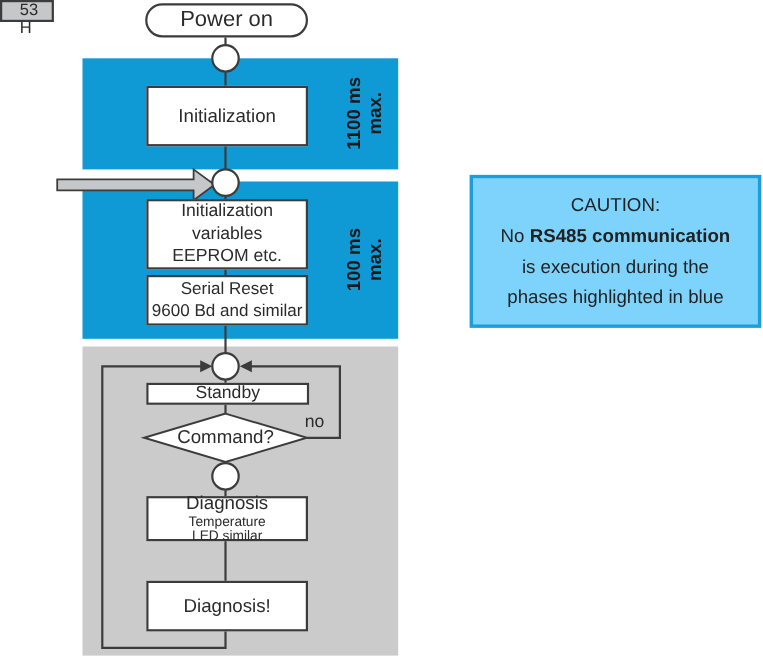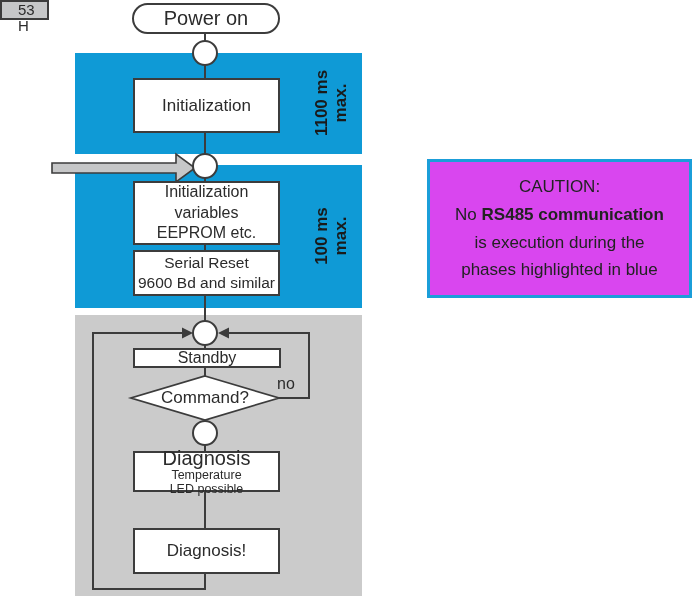--- a/index.html
+++ b/index.html
@@ -32,40 +32,40 @@
     border:2px solid var(--line);display:flex;flex-direction:column;
     align-items:center;justify-content:center;text-align:center;z-index:3;line-height:1.25;}
   .lbl{position:absolute;z-index:3;}
 
   #start-terminator{left:132px;top:3px;width:148px;height:31px;border-radius:16px;font-size:20px;}
   #init-box{left:133px;top:78px;width:147px;height:55px;font-size:17px;}
   #init-variables-box{left:133px;top:181px;width:147px;height:64px;font-size:16px;line-height:1.3;}
   #serial-mode-box{left:133px;top:250px;width:147px;height:46px;font-size:15.5px;line-height:1.3;}
   #standby-box{left:133px;top:348px;width:148px;height:20px;font-size:16px;line-height:1;}
   #diagnosis-box{left:133px;top:451px;width:147px;height:41px;}
-  #diagnosis-box .t1{font-size:20px;line-height:1.1;}
+  #diagnosis-box .t1{font-size:17px;line-height:1.1;}
   #diagnosis-box .t2{font-size:12.5px;line-height:1.05;}
   #command-execution-box{left:133px;top:497px;width:147px;height:26px;font-size:16px;line-height:1;}
   #response-box{left:133px;top:528px;width:147px;height:46px;font-size:17px;}
   #reset-box{left:3px;top:154px;width:49px;height:20px;box-sizing:border-box;background:var(--shape-gray);
     border:2px solid var(--line);display:flex;flex-direction:column;justify-content:center;
     padding-left:16px;font-size:15px;line-height:1.1;z-index:3;}
 
   .duration{position:absolute;width:100px;height:44px;transform:rotate(-90deg);
     display:flex;flex-direction:column;align-items:center;justify-content:center;
     font-weight:bold;font-size:17px;line-height:1.12;color:#1a1a1a;z-index:3;text-align:center;}
   #duration-phase1{left:281px;top:81px;}
   #duration-phase2{left:281px;top:214px;}
 
   #decision-label{left:133px;top:377px;width:144px;height:42px;display:flex;
     align-items:center;justify-content:center;font-size:17px;}
   #no-label{left:277px;top:375px;font-size:16px;}
 
   #caution-box{position:absolute;left:427px;top:159px;width:265px;height:139px;box-sizing:border-box;
-    background:#d946ef;border:3px solid var(--caution-border);display:flex;flex-direction:column;
+    background:#7dd3fc;border:3px solid var(--caution-border);display:flex;flex-direction:column;
     align-items:center;justify-content:center;text-align:center;font-size:17px;line-height:1.62;
     color:#222;z-index:1;}
   #caution-box b{font-weight:bold;}
 </style>
 </head>
 <body>
 
 <div class="canvas">
 
   <div id="region-phase1" class="region blue"></div>
@@ -123,17 +123,17 @@
     <span>100 ms</span>
     <span>max.</span>
   </div>
 
   <div id="standby-box" class="fbox">Standby</div>
   <div id="decision-label" class="lbl">Command?</div>
   <div id="no-label" class="lbl">no</div>
   <div id="diagnosis-box" class="fbox">
     <span class="t1">Diagnosis</span>
     <span class="t2">Temperature</span>
-    <span class="t2">LED possible</span>
+    <span class="t2">LED similar</span>
   </div>
   <div id="response-box" class="fbox">Diagnosis!</div>
 
 </div>
 
 </body></html>

